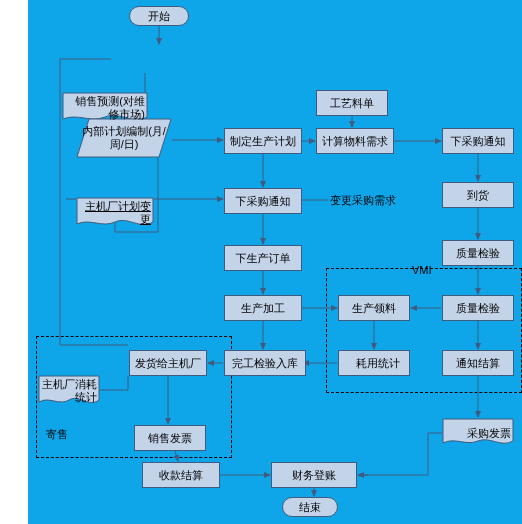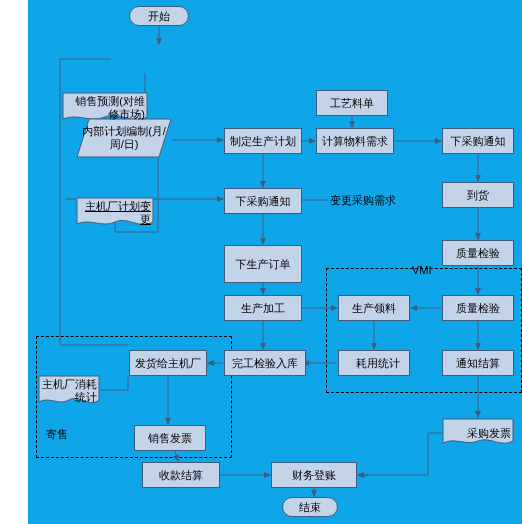--- a/index.html
+++ b/index.html
@@ -201,21 +201,21 @@
   </div>
 
   <div class="node" style="left:196px; top:128px; width:78px; height:26px;">
     <span>制定生产计划</span>
   </div>
 
   <div class="node" style="left:196px; top:188px; width:78px; height:26px;">
     <span>下采购通知</span>
   </div>
 
-  <div class="node" style="left:196px; top:245px; width:78px; height:38px;justify-content:center;">
+  <div class="node" style="left:196px; top:245px; width:78px; height:26px;justify-content:center;">
     <span>下生产订单</span>
   </div>
 
   <div class="node" style="left:196px; top:295px; width:78px; height:26px;">
     <span>生产加工</span>
   </div>
 
   <div class="node" style="left:196px; top:350px; width:82px; height:26px;">
     <span>完工检验入库</span>
   </div>

